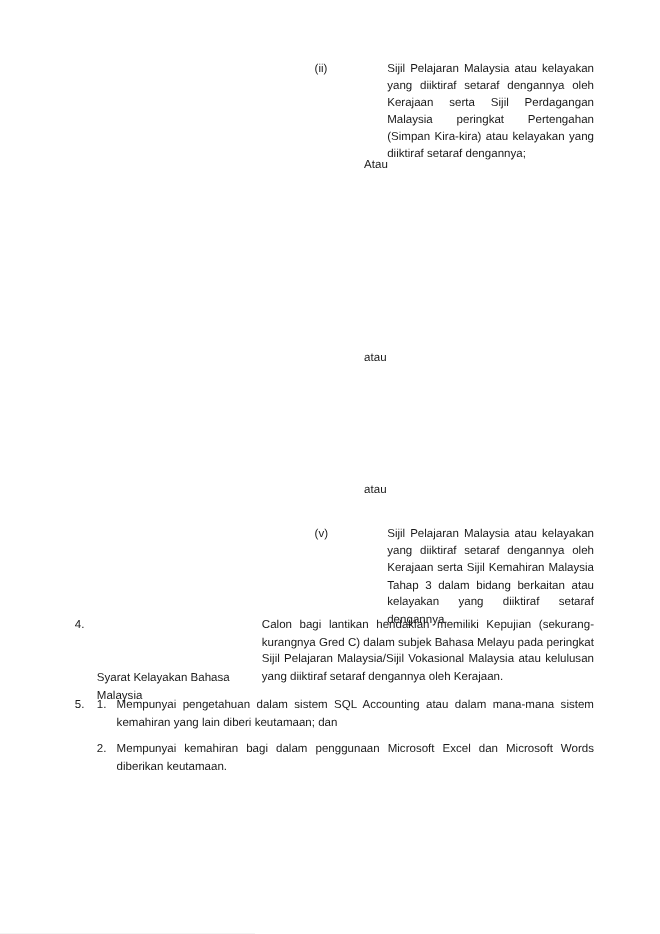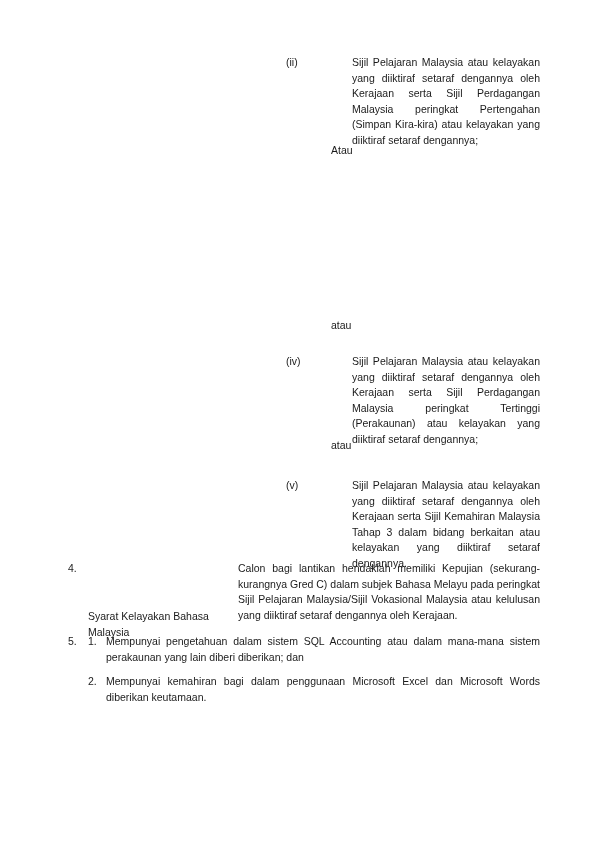--- a/index.html
+++ b/index.html
@@ -74,43 +74,39 @@
 <div class="page">
 
   <div class="clause" style="top:55px">
     <span class="clabel">(ii)</span>
     <p class="ctext">Sijil Pelajaran Malaysia atau kelayakan yang diiktiraf setaraf dengannya oleh Kerajaan serta Sijil Perdagangan Malaysia peringkat Pertengahan (Simpan Kira-kira) atau kelayakan yang diiktiraf setaraf dengannya;</p>
   </div>
   <p class="connector" style="top:143px">Atau</p>
 
   <p class="connector" style="top:318px">atau</p>
 
-  <div class="clause" style="top:354px">
-    <span class="clabel">(iv)</span>
-    <p class="ctext">Sijil Pelajaran Malaysia atau kelayakan yang diiktiraf setaraf dengannya oleh Kerajaan serta Sijil Perdagangan Malaysia peringkat Tertinggi (Perakaunan) atau kelayakan yang diiktiraf setaraf dengannya;</p>
-  </div>
   <p class="connector" style="top:438px">atau</p>
 
   <div class="clause" style="top:478px">
     <span class="clabel">(v)</span>
     <p class="ctext">Sijil Pelajaran Malaysia atau kelayakan yang diiktiraf setaraf dengannya oleh Kerajaan serta Sijil Kemahiran Malaysia Tahap 3 dalam bidang berkaitan atau kelayakan yang diiktiraf setaraf dengannya.</p>
   </div>
 
   <div class="section" style="top:561px">
     <span class="snum">4.</span>
     <span class="stitle">Syarat Kelayakan Bahasa Malaysia</span>
     <p class="sbody">Calon bagi lantikan hendaklah memiliki Kepujian (sekurang-kurangnya Gred C) dalam subjek Bahasa Melayu pada peringkat Sijil Pelajaran Malaysia/Sijil Vokasional Malaysia atau kelulusan yang diiktiraf setaraf dengannya oleh Kerajaan.</p>
   </div>
 
   <div class="section" style="top:634px">
     <span class="snum">5.</span>
     <div class="sbody">
       <div class="list-item">
         <span class="linum">1.</span>
-        <p class="litext">Mempunyai pengetahuan dalam sistem SQL Accounting atau dalam mana-mana sistem perakaunan yang lain diberi diberikan; dan</p>
+        <p class="litext">Mempunyai pengetahuan dalam sistem SQL Accounting atau dalam mana-mana sistem kemahiran yang lain diberi keutamaan; dan</p>
       </div>
       <div class="list-item">
         <span class="linum">2.</span>
         <p class="litext">Mempunyai kemahiran bagi dalam penggunaan Microsoft Excel dan Microsoft Words diberikan keutamaan.</p>
       </div>
     </div>
   </div>
 
 </div>
 

